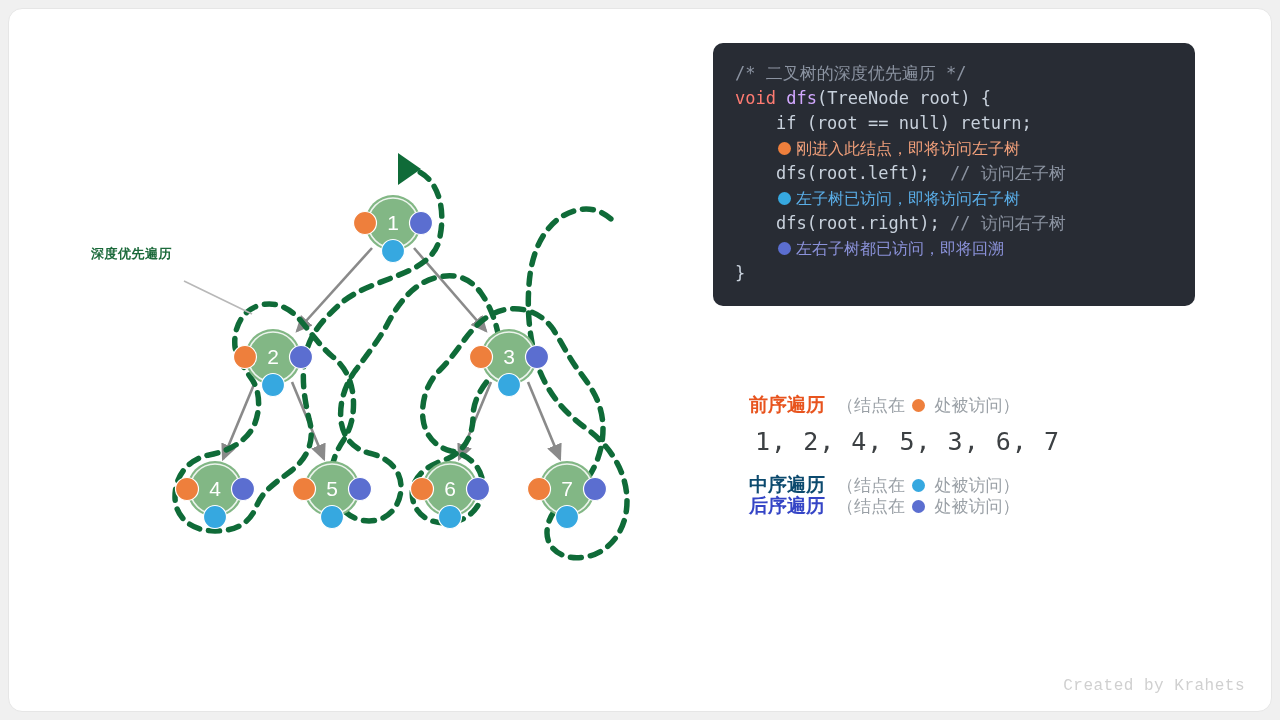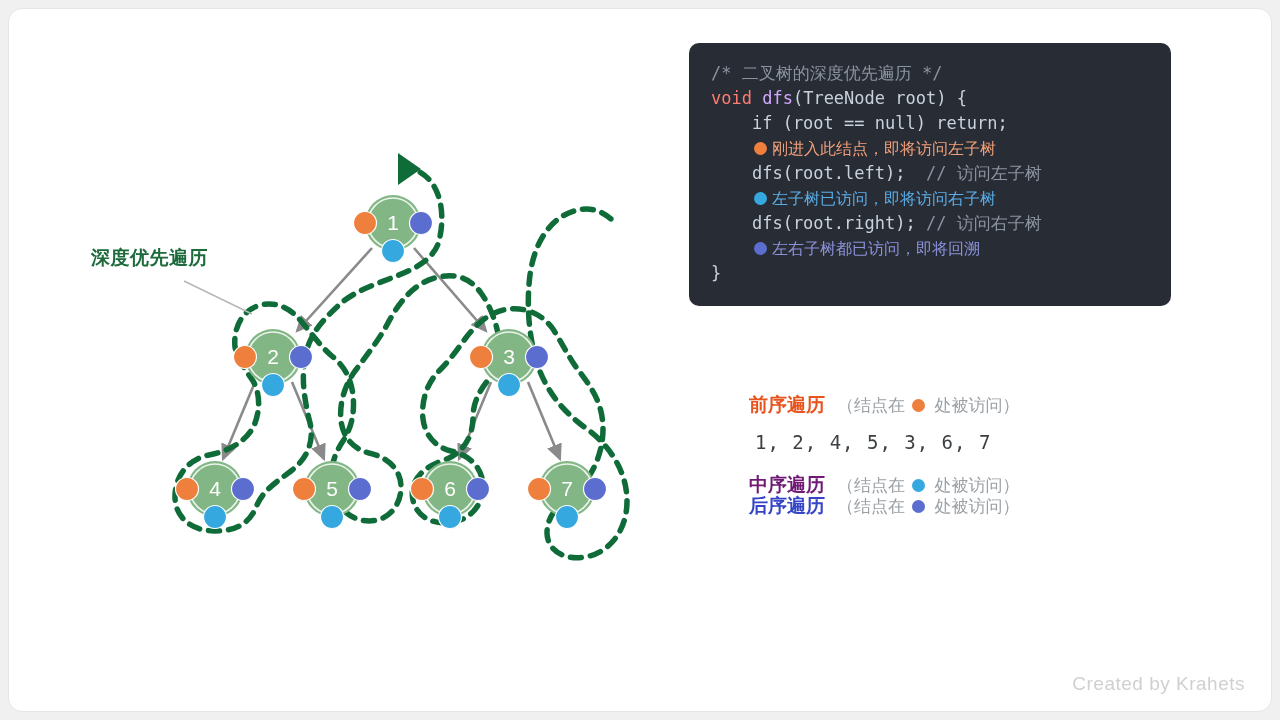--- a/index.html
+++ b/index.html
@@ -31,31 +31,31 @@
     top: 0px;
     width: 680px;
     height: 704px;
   }
   #tree-svg { position: absolute; left: 0; top: 0; }
 
   #dfs-label {
     position: absolute;
     left: 82px;
     top: 236px;
-    font-size: 19px;
+    font-size: 13px;
     font-weight: bold;
     color: #1d6b3c;
     letter-spacing: 0.5px;
     white-space: nowrap;
   }
 
   
   #code-block {
     position: absolute;
-    left: 680px;
+    left: 704px;
     top: 34px;
     width: 482px;
     background: #282c34;
     border-radius: 10px;
     padding: 18px 22px 20px 22px;
     box-sizing: border-box;
     font-family: "DejaVu Sans Mono", "Liberation Mono", monospace;
     font-size: 17px;
     line-height: 25px;
     color: #c8d1dc;
@@ -87,43 +87,43 @@
     top: 386px;
     width: 470px;
   }
   .trav-head {
     font-size: 19px;
     font-weight: bold;
     line-height: 20px;
     white-space: nowrap;
   }
   .trav-head .hname-pre  { color: #e8541e; }
-  .trav-head .hname-in   { color: #701a75; margin-top: 32px; }
+  .trav-head .hname-in   { color: #0c4a6e; margin-top: 32px; }
   .trav-head .hname-post { color: #3545c6; }
   .trav-head .hnote {
     color: #9aa0a6;
     font-weight: normal;
     font-size: 17px;
     margin-left: 12px;
   }
   .trav-seq {
     font-family: "DejaVu Sans Mono", "Liberation Mono", monospace;
-    font-size: 19px;
+    font-size: 25px;
     color: #3c4043;
     line-height: 30px;
     margin: 11px 0 18px 6px;
     letter-spacing: 1px;
   }
 
   #credit {
     position: absolute;
     right: 26px;
     bottom: 16px;
-    font-family: Liberation Sans, sans-serif;
-    font-size: 19px;
+    font-family: Liberation Mono, monospace;
+    font-size: 16px;
     color: #d0d0d0;
     letter-spacing: 0.5px;
     margin-top: 8px;
   }
 </style>
 </head>
 <body>
 
 <div id="card">
 

